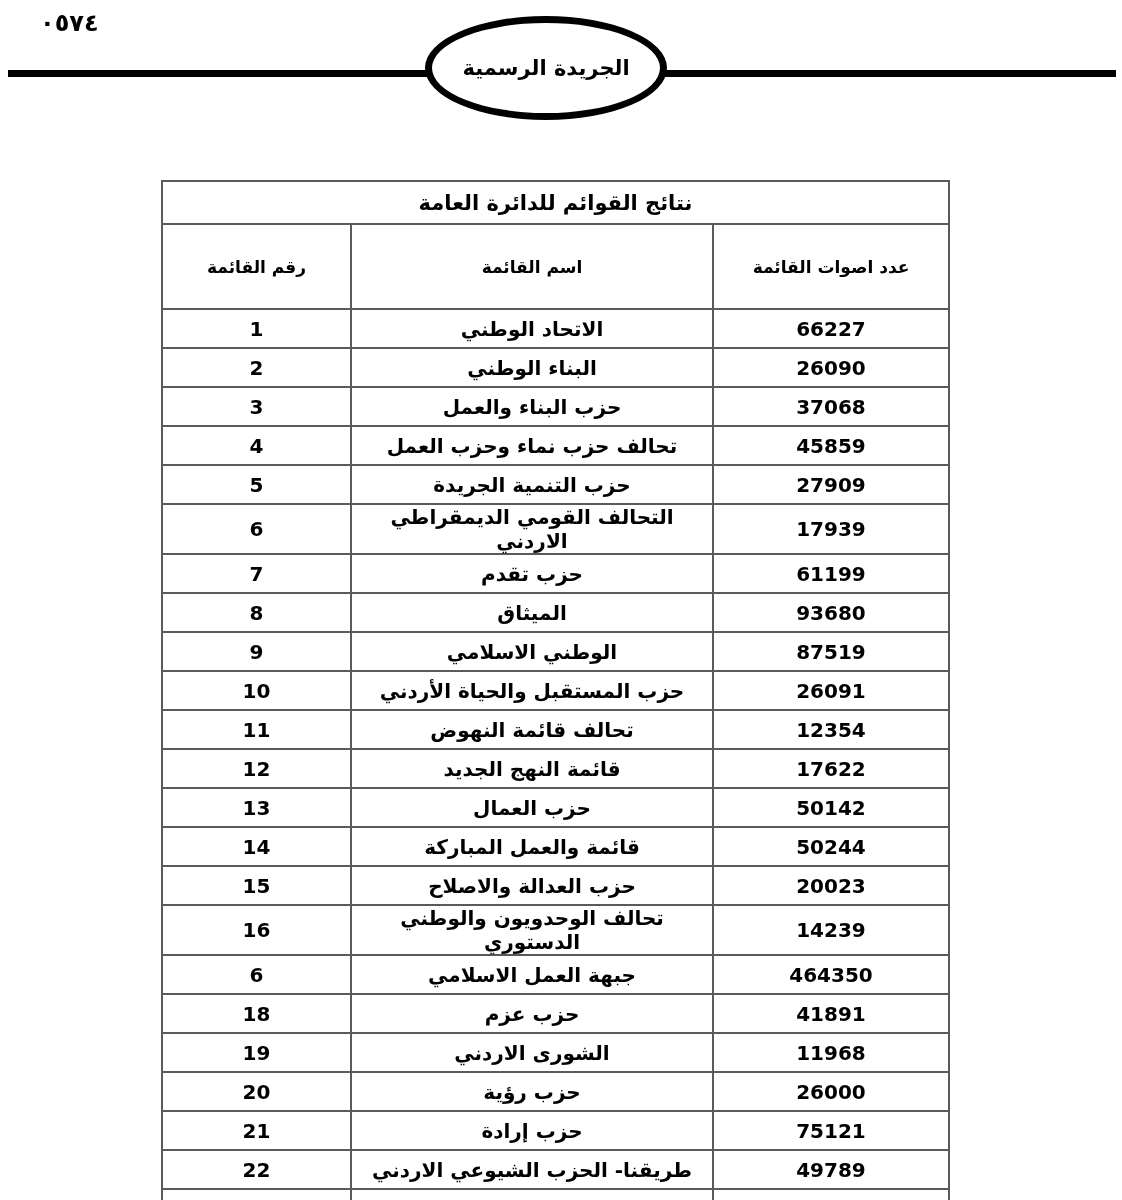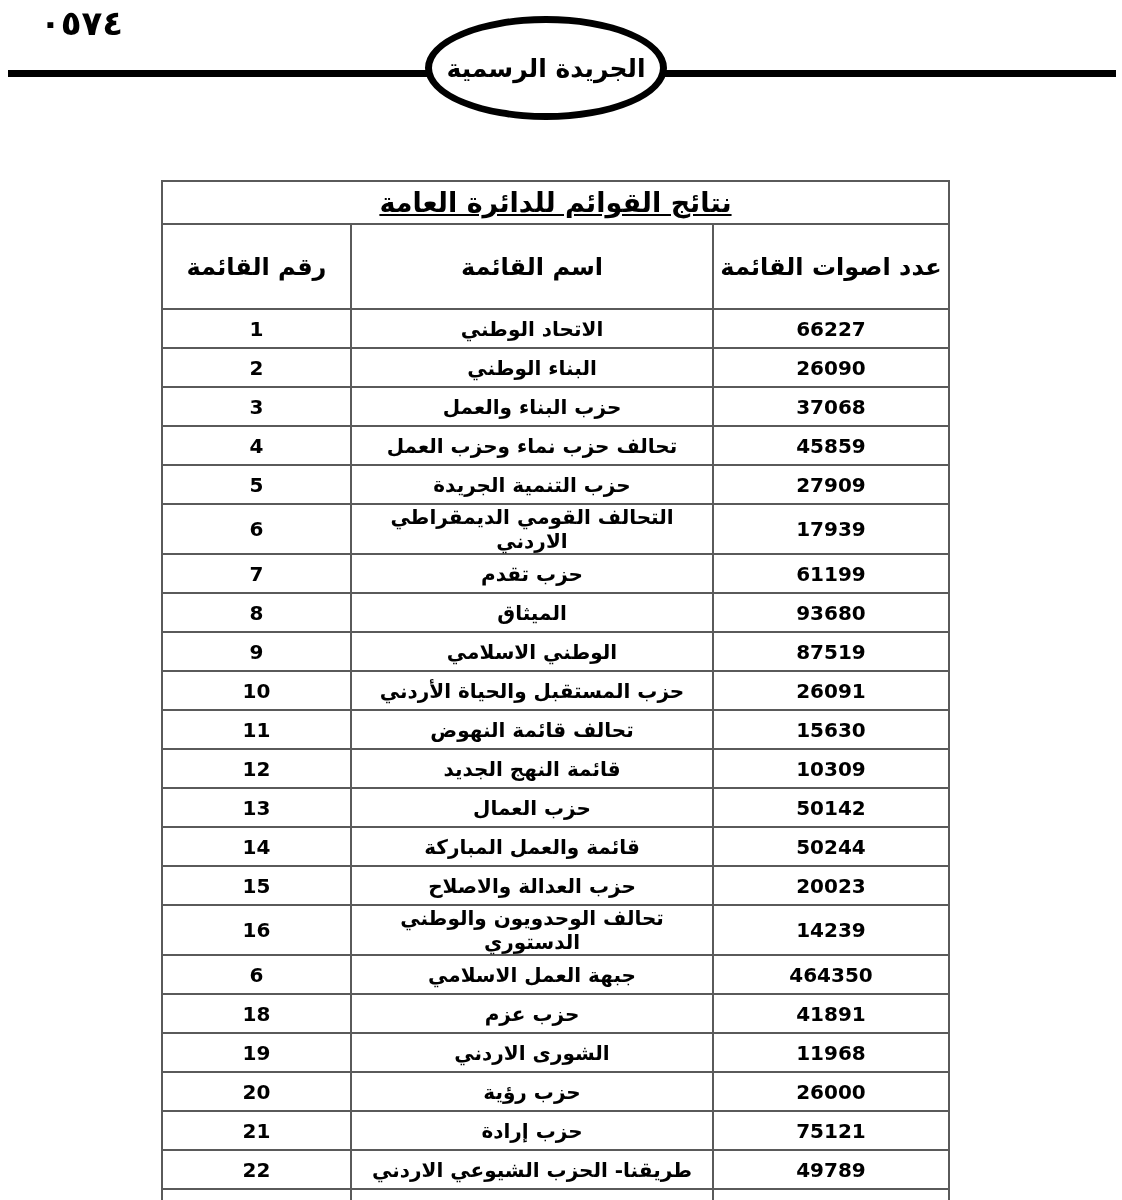--- a/index.html
+++ b/index.html
@@ -22,21 +22,21 @@
     position: absolute;
     left: 0;
     top: 0;
     width: 1122px;
     height: 140px;
   }
   .page-number {
     position: absolute;
     left: 40px;
     top: 1px;
-    font-size: 34px;
+    font-size: 24px;
     font-weight: bold;
     letter-spacing: 3px;
     line-height: 44px;
     font-family: "DejaVu Sans", sans-serif;
     direction: rtl;
     unicode-bidi: bidi-override;
   }
   .rule-line {
     position: absolute;
     left: 8px;
@@ -53,21 +53,21 @@
     height: 104px;
     border: 7px solid #000000;
     border-radius: 50%;
     background: #ffffff;
     box-sizing: border-box;
     display: flex;
     align-items: center;
     justify-content: center;
   }
   .gazette-ellipse span {
-    font-size: 25px;
+    font-size: 21px;
     font-weight: bold;
     line-height: 1;
     white-space: nowrap;
     text-align: right;
   }
 
   
   .results-table-wrap {
     position: absolute;
     left: 163px;
@@ -89,27 +89,26 @@
     border: 2px solid #5a5a5a;
     padding: 0;
     text-align: center;
     vertical-align: middle;
     font-weight: bold;
     color: #000000;
     background: #ffffff;
   }
   table.results tr.title-row th {
     height: 41px;
-    font-size: 27px;
+    font-size: 21px;
     border: 2px solid #5a5a5a;
-    text-decoration: underline;
   }
   table.results tr.head-row th {
     height: 83px;
-    font-size: 24px;
+    font-size: 17px;
     line-height: 30px;
   }
   table.results tbody tr td {
     height: 37px;
     font-size: 20px;
     line-height: 24px;
   }
   td.cell-num   { font-size: 20px; }
   td.cell-name  { font-size: 19px; }
   td.cell-votes { font-size: 21px; }
@@ -189,26 +188,26 @@
           <td class="cell-votes">87519</td>
           <td class="cell-name">الوطني الاسلامي</td>
           <td class="cell-num">9</td>
         </tr>
         <tr>
           <td class="cell-votes">26091</td>
           <td class="cell-name">حزب المستقبل والحياة الأردني</td>
           <td class="cell-num">10</td>
         </tr>
         <tr>
-          <td class="cell-votes">15630</td>
+          <td class="cell-votes">12354</td>
           <td class="cell-name">تحالف قائمة النهوض</td>
           <td class="cell-num">11</td>
         </tr>
         <tr>
-          <td class="cell-votes">10309</td>
+          <td class="cell-votes">17622</td>
           <td class="cell-name">قائمة النهج الجديد</td>
           <td class="cell-num">12</td>
         </tr>
         <tr>
           <td class="cell-votes">50142</td>
           <td class="cell-name">حزب العمال</td>
           <td class="cell-num">13</td>
         </tr>
         <tr>
           <td class="cell-votes">50244</td>

